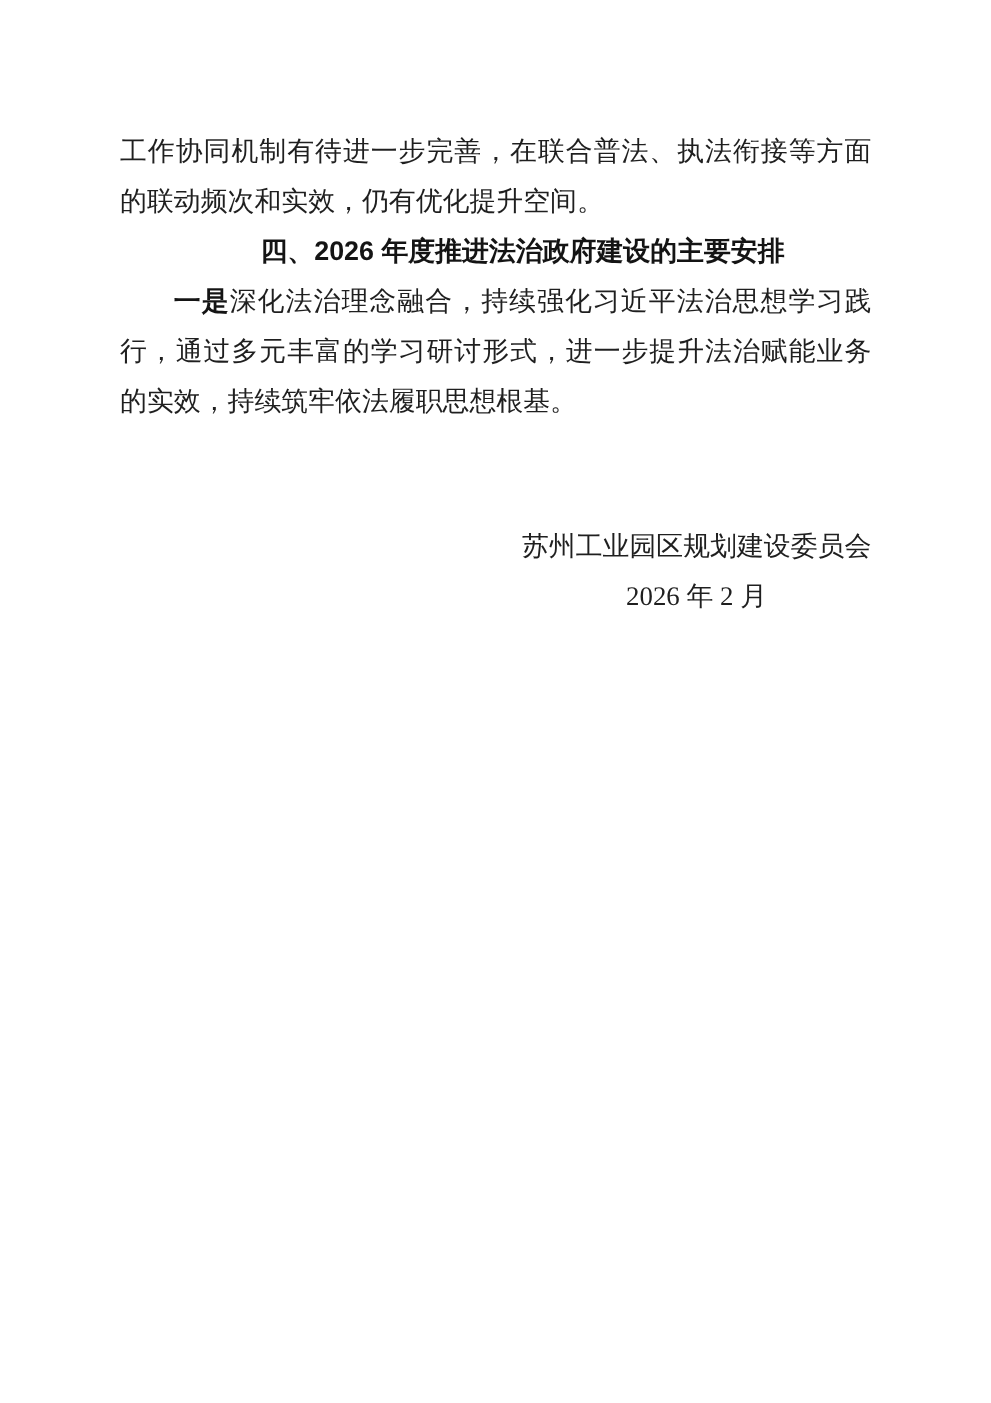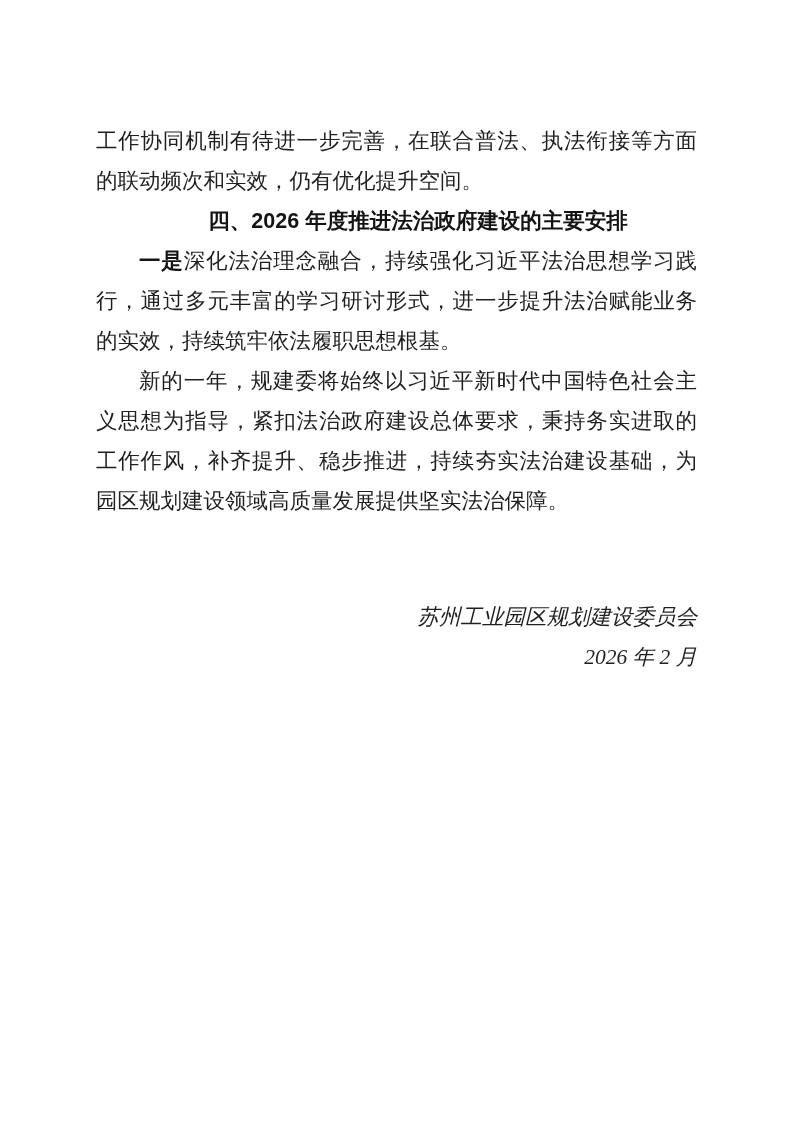--- a/index.html
+++ b/index.html
@@ -18,21 +18,20 @@
   .content {
     position: absolute;
     left: 96px;
     top: 101px;
     width: 601px;
     font-family: "Liberation Serif", "DejaVu Serif", serif;
     font-size: 21.5px;
     line-height: 40px;
     color: #1f1f1f;
     text-align: justify;
-    margin-top: 20px;
   }
   .para {
     margin: 0;
     padding: 0;
   }
   .indent {
     text-indent: 2em;
   }
   .heading {
     margin: 0;
@@ -47,22 +46,21 @@
     font-weight: 700;
     font-family: Liberation Serif, serif;
     color: #141414;
   }
   .sign-area {
     margin-top: 76px;
     text-align: right;
   }
   .sign-inner {
     display: inline-block;
-    text-align: right;
-    font-style: italic;
+    text-align: center;
   }
   .sign-name {
     display: block;
     white-space: nowrap;
   }
   .sign-date {
     display: block;
     white-space: nowrap;
   }
 </style>
@@ -74,21 +72,20 @@
 
     <p class="para">工作协同机制有待进一步完善，在联合普法、执法衔接等方面的联动频次和实效，仍有优化提升空间。</p>
 
     <h2 class="heading" style="font-size:21.5px; line-height:40px;">四、2026 年度推进法治政府建设的主要安排</h2>
 
 
     <p class="para indent"><span class="lead">一是</span><span>深化法治理念融合，持续强化习近平法治思想学习践行，通过多元丰富的学习研讨形式，进一步提升法治赋能业务的实效，持续筑牢依法履职思想根基。</span></p>
 
 
 
-    <p class="para indent">新的一年，规建委将始终以习近平新时代中国特色社会主义思想为指导，紧扣法治政府建设总体要求，秉持务实进取的工作作风，补齐提升、稳步推进，持续夯实法治建设基础，为园区规划建设领域高质量发展提供坚实法治保障。</p>
 
     <div class="sign-area">
       <div class="sign-inner">
         <span class="sign-name">苏州工业园区规划建设委员会</span>
         <span class="sign-date">2026 年 2 月</span>
       </div>
     </div>
 
   </div>
 </div>

